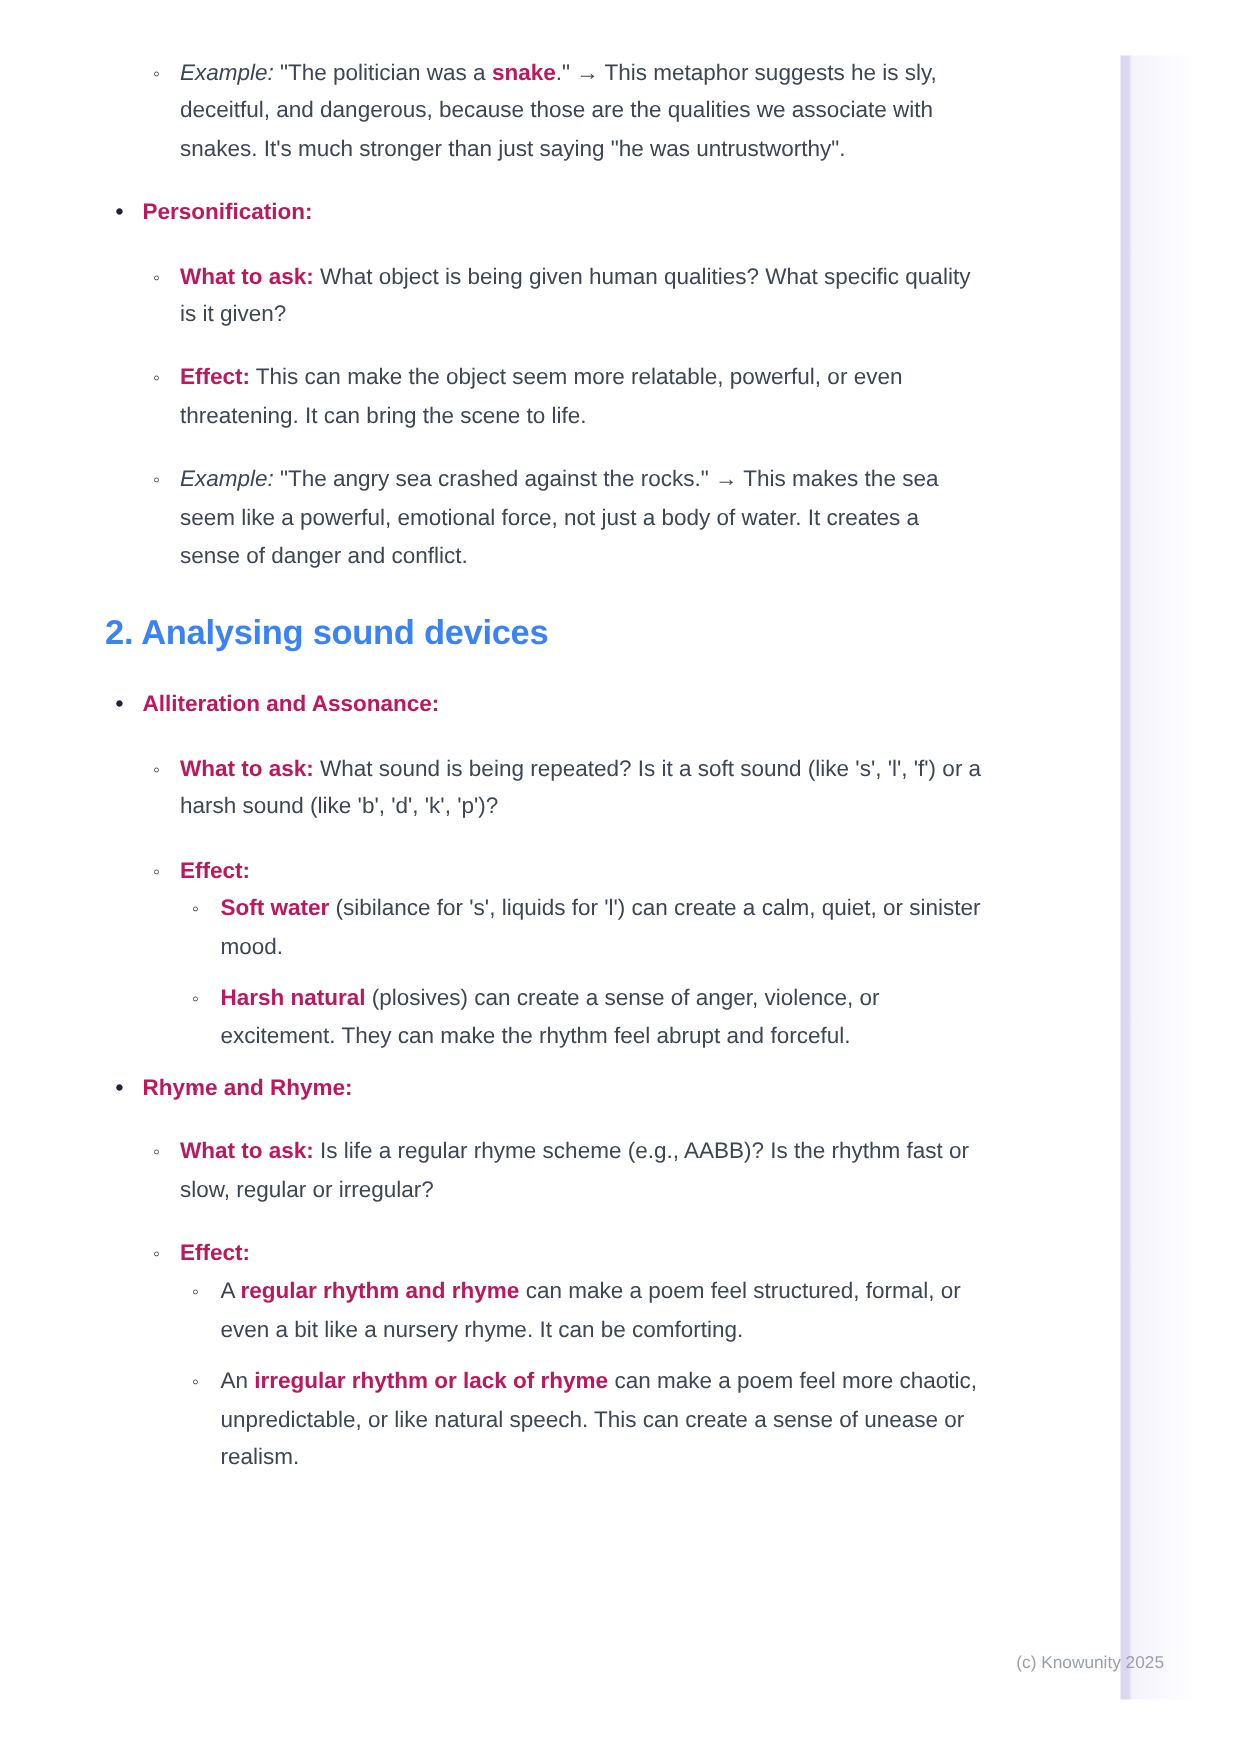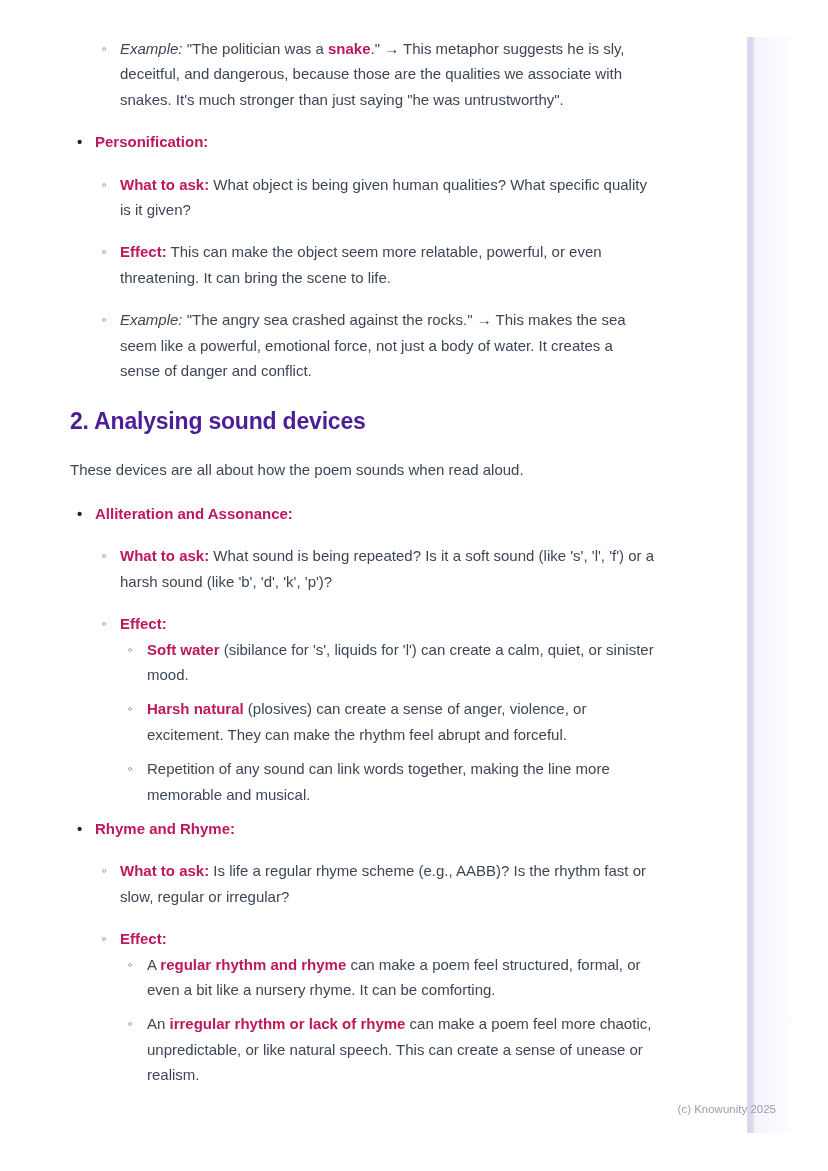--- a/index.html
+++ b/index.html
@@ -22,21 +22,21 @@
   .li2, .li2t { padding-left:50px; }
   .li2 { margin-bottom:17px; }
   .li2t { margin-bottom:0; }
   .li3 { padding-left:77px; margin-bottom:9px; }
   .marker { position:absolute; top:0; color:#3d4655; }
   .li1 > .marker { left:7px; color:#1d2534; }
   .li2 > .marker, .li2t > .marker { left:32px; font-size:13px; }
   .li3 > .marker { left:58px; font-size:13px; }
   .h2 {
     font-size:23px; line-height:29px; font-weight:700;
-    color:#4c1d95; letter-spacing:-0.2px;
+    color:#3b82f6; letter-spacing:-0.2px;
     margin:24px 0 21px;
   }
   .p { margin-bottom:18px; }
   .page-strip {
     position:absolute; left:747px; top:37px; width:49px; height:1096px;
     background:linear-gradient(90deg,
       #dbd7ee 0%, #dbd7ee 11%,
       #f6f4fb 16%, #f9f8fd 55%,
       #fdfcfe 85%, #ffffff 100%);
     z-index:1;
@@ -51,27 +51,26 @@
 <body>
 
 <div class="content">
   <div>
       <div class="block li2"><span class="marker">◦</span><span class="i">Example:</span><span> "The politician was a </span><span class="b">snake</span><span>." → This metaphor suggests he is sly, deceitful, and dangerous, because those are the qualities we associate with snakes. It's much stronger than just saying "he was untrustworthy".</span></div>
       <div class="block li1"><span class="marker">•</span><span class="b">Personification:</span></div>
       <div class="block li2"><span class="marker">◦</span><span class="b">What to ask:</span><span> What object is being given human qualities? What specific quality is it given?</span></div>
       <div class="block li2"><span class="marker">◦</span><span class="b">Effect:</span><span> This can make the object seem more relatable, powerful, or even threatening. It can bring the scene to life.</span></div>
       <div class="block li2"><span class="marker">◦</span><span class="i">Example:</span><span> "The angry sea crashed against the rocks." → This makes the sea seem like a powerful, emotional force, not just a body of water. It creates a sense of danger and conflict.</span></div>
       <div class="block h2"><span>2. Analysing sound devices</span></div>
-      <div class="block p"><span>These devices are all about how the poem sounds when read aloud.</span></div>
       <div class="block li1"><span class="marker">•</span><span class="b">Alliteration and Assonance:</span></div>
       <div class="block li2"><span class="marker">◦</span><span class="b">What to ask:</span><span> What sound is being repeated? Is it a soft sound (like 's', 'l', 'f') or a harsh sound (like 'b', 'd', 'k', 'p')?</span></div>
       <div class="block li2t"><span class="marker">◦</span><span class="b">Effect:</span></div>
       <div class="block li3"><span class="marker">◦</span><span class="b">Soft water</span><span> (sibilance for 's', liquids for 'l') can create a calm, quiet, or sinister mood.</span></div>
       <div class="block li3"><span class="marker">◦</span><span class="b">Harsh natural</span><span> (plosives) can create a sense of anger, violence, or excitement. They can make the rhythm feel abrupt and forceful.</span></div>
-      <div class="block li3"><span class="marker">◦</span><span>Repetition of any sound can link words together, making the line more memorable and musical.</span></div>
+      <div class="block li3"><span class="marker">◦</span></div>
       <div class="block li1"><span class="marker">•</span><span class="b">Rhyme and Rhyme:</span></div>
       <div class="block li2"><span class="marker">◦</span><span class="b">What to ask:</span><span> Is life a regular rhyme scheme (e.g., AABB)? Is the rhythm fast or slow, regular or irregular?</span></div>
       <div class="block li2t"><span class="marker">◦</span><span class="b">Effect:</span></div>
       <div class="block li3"><span class="marker">◦</span><span>A </span><span class="b">regular rhythm and rhyme</span><span> can make a poem feel structured, formal, or even a bit like a nursery rhyme. It can be comforting.</span></div>
       <div class="block li3"><span class="marker">◦</span><span>An </span><span class="b">irregular rhythm or lack of rhyme</span><span> can make a poem feel more chaotic, unpredictable, or like natural speech. This can create a sense of unease or realism.</span></div>
     </div>
 </div>
 
 <div class="page-strip"></div>
 

